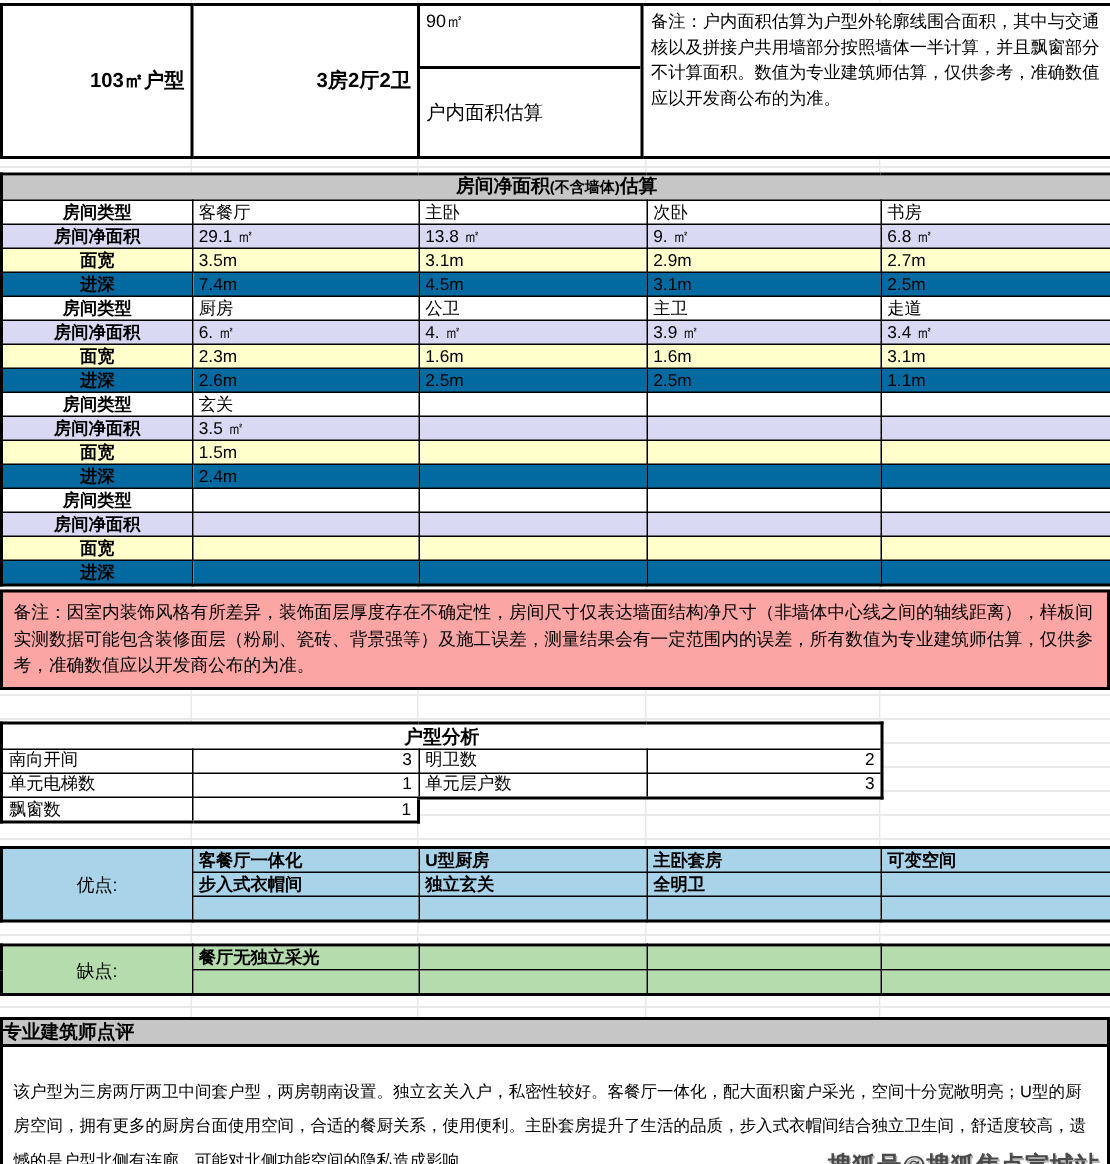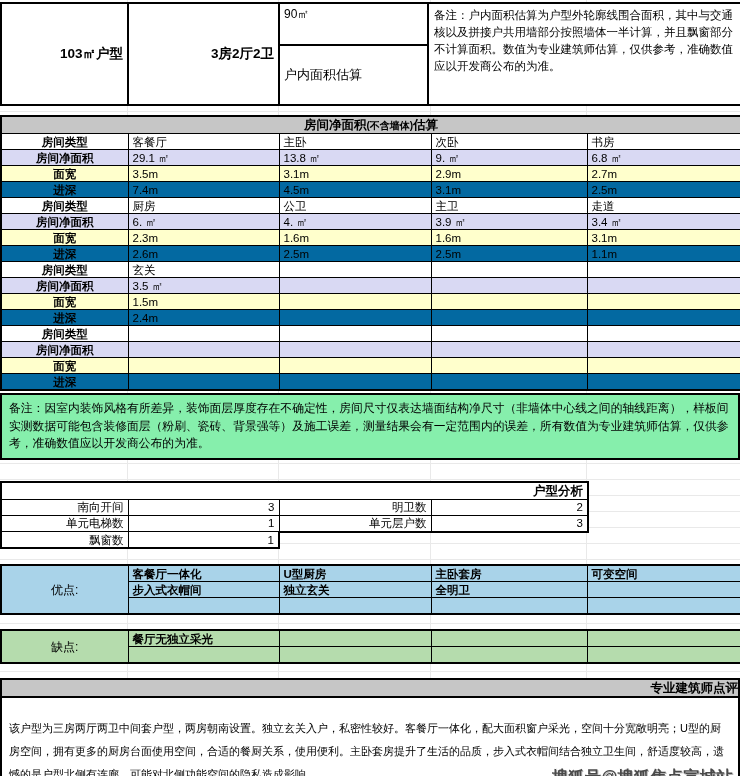--- a/index.html
+++ b/index.html
@@ -36,40 +36,40 @@
   .room{margin-top:9px;}
   .ttl{background:#c6c6c6;font-weight:bold;text-align:center;height:16px;font-size:12.5px;}
   .ttl .sm{font-size:10px;font-weight:bold;}
   .lbl{font-weight:bold;text-align:center;}
   .rt td{background:#fff;}
   .ra td{background:#d9d9f3;}
   .rw td{background:#ffffcc;}
   .rd td{background:#0369a1;}
 
   
-  .notes{margin-top:2px;border:2px solid #000;background:#86efac;padding:5px 7px;font-size:11.8px;line-height:17.5px;white-space:normal;}
+  .notes{margin-top:2px;border:2px solid #000;background:#fca5a5;padding:5px 7px;font-size:11.8px;line-height:17.5px;white-space:normal;}
 
   
   .an{width:587px;background:transparent;margin-top:21px;}
-  .an td{background:#fff;text-align:right;}
+  .an td{background:#fff;}
   .an .val{text-align:right;}
   .an .ghost{border:none;background:transparent;}
   .b2t{border-top-width:2px;} .b2l{border-left-width:2px;} .b2r{border-right-width:2px;} .b2b{border-bottom-width:2px;}
 
   
   .pros{margin-top:15px;}
   .pros td{background:#a9d3e9;}
   .cons{margin-top:14px;}
   .cons td{background:#b5dcad;}
   .itm{font-weight:bold;}
   .plabel{text-align:center;font-size:12px;margin-left:45px;}
 
   
   .rev{margin-top:14px;}
-  .rev-ttl{border:2px solid #000;background:#c6c6c6;font-weight:bold;text-align:right;font-size:12.5px;height:16px;line-height:16px;}
+  .rev-ttl{border:2px solid #000;background:#c6c6c6;font-weight:bold;text-align:left;font-size:12.5px;height:16px;line-height:16px;}
   .rev-box{border:2px solid #000;border-top:none;background:#fff;height:91px;position:relative;padding:0;}
   .rev-text{padding:19px 7px 0 7px;font-size:11px;line-height:23px;white-space:normal;}
   .wm{position:absolute;right:5px;bottom:1px;font-weight:bold;font-size:16px;color:#4a4a4a;letter-spacing:0.5px;text-shadow:1px 1px 0 #b5b5b5;}
 </style>
 </head>
 <body>
 
 <table class="hdr">
   <colgroup>
       <col style="width:127px">

